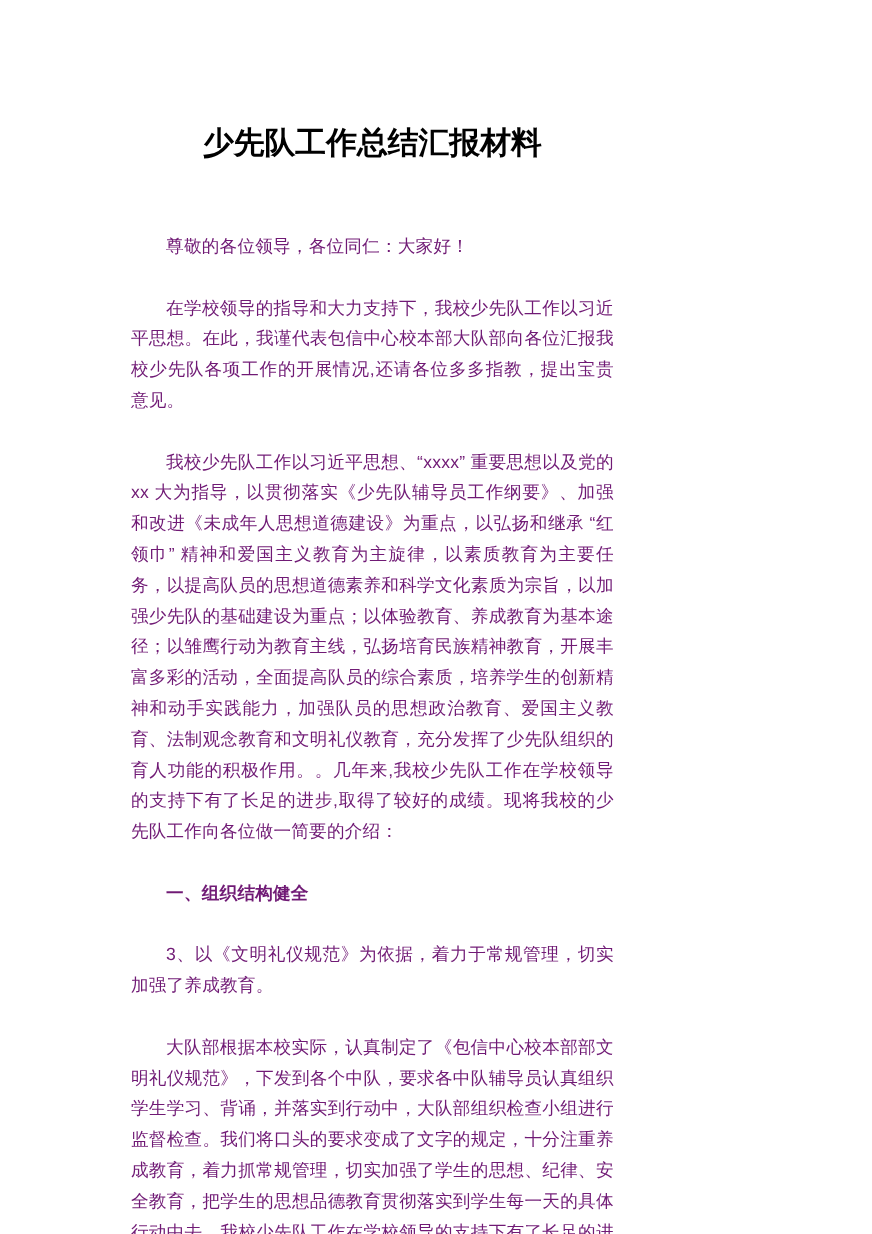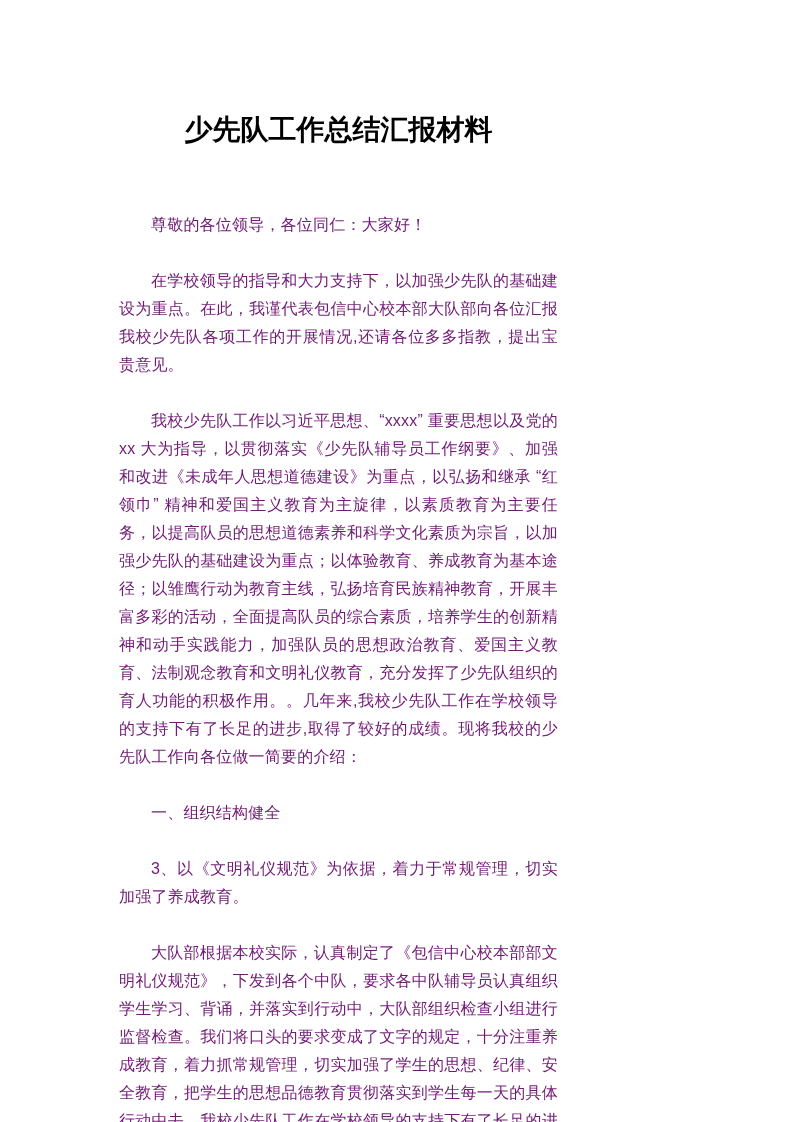--- a/index.html
+++ b/index.html
@@ -36,29 +36,29 @@
     text-align: justify;
     text-justify: inter-ideograph;
     text-indent: 2em;
     letter-spacing: 0.2px;
   }
   .para.first {
     margin-top: 61px;
   }
   .para.heading {
     
-    font-weight: 400;
+    font-weight: 700;
   }
 </style>
 </head>
 <body>
 
 <div class="page">
   <h1 class="doc-title">少先队工作总结汇报材料</h1>
   <div class="doc-body">
       <p class="para first">尊敬的各位领导，各位同仁：大家好！</p>
-      <p class="para">在学校领导的指导和大力支持下，以加强少先队的基础建设为重点。在此，我谨代表包信中心校本部大队部向各位汇报我校少先队各项工作的开展情况,还请各位多多指教，提出宝贵意见。</p>
+      <p class="para">在学校领导的指导和大力支持下，我校少先队工作以习近平思想。在此，我谨代表包信中心校本部大队部向各位汇报我校少先队各项工作的开展情况,还请各位多多指教，提出宝贵意见。</p>
       <p class="para">我校少先队工作以习近平思想、“xxxx” 重要思想以及党的 xx 大为指导，以贯彻落实《少先队辅导员工作纲要》、加强和改进《未成年人思想道德建设》为重点，以弘扬和继承 “红领巾” 精神和爱国主义教育为主旋律，以素质教育为主要任务，以提高队员的思想道德素养和科学文化素质为宗旨，以加强少先队的基础建设为重点；以体验教育、养成教育为基本途径；以雏鹰行动为教育主线，弘扬培育民族精神教育，开展丰富多彩的活动，全面提高队员的综合素质，培养学生的创新精神和动手实践能力，加强队员的思想政治教育、爱国主义教育、法制观念教育和文明礼仪教育，充分发挥了少先队组织的育人功能的积极作用。。几年来,我校少先队工作在学校领导的支持下有了长足的进步,取得了较好的成绩。现将我校的少先队工作向各位做一简要的介绍：</p>
       <p class="para heading">一、组织结构健全</p>
       <p class="para">3、以《文明礼仪规范》为依据，着力于常规管理，切实加强了养成教育。</p>
       <p class="para">大队部根据本校实际，认真制定了《包信中心校本部部文明礼仪规范》，下发到各个中队，要求各中队辅导员认真组织学生学习、背诵，并落实到行动中，大队部组织检查小组进行监督检查。我们将口头的要求变成了文字的规定，十分注重养成教育，着力抓常规管理，切实加强了学生的思想、纪律、安全教育，把学生的思想品德教育贯彻落实到学生每一天的具体行动中去。我校少先队工作在学校领导的支持下有了长足的进步。</p>
     </div>
 </div>
 
 </body></html>

